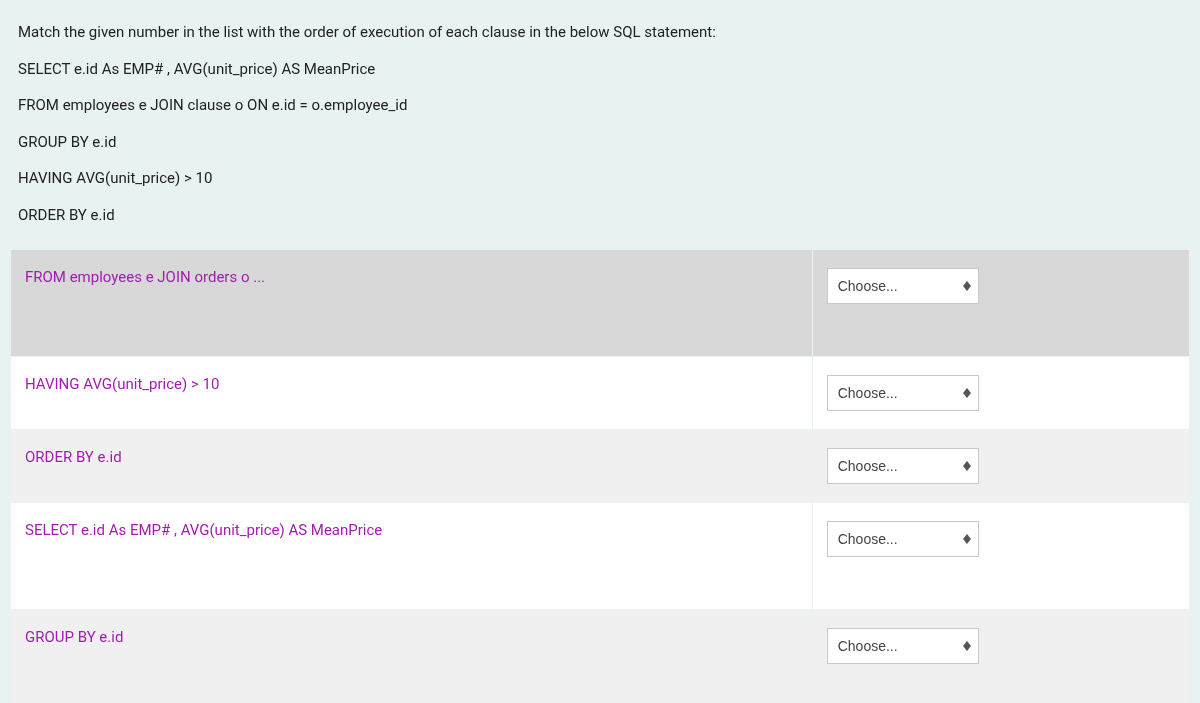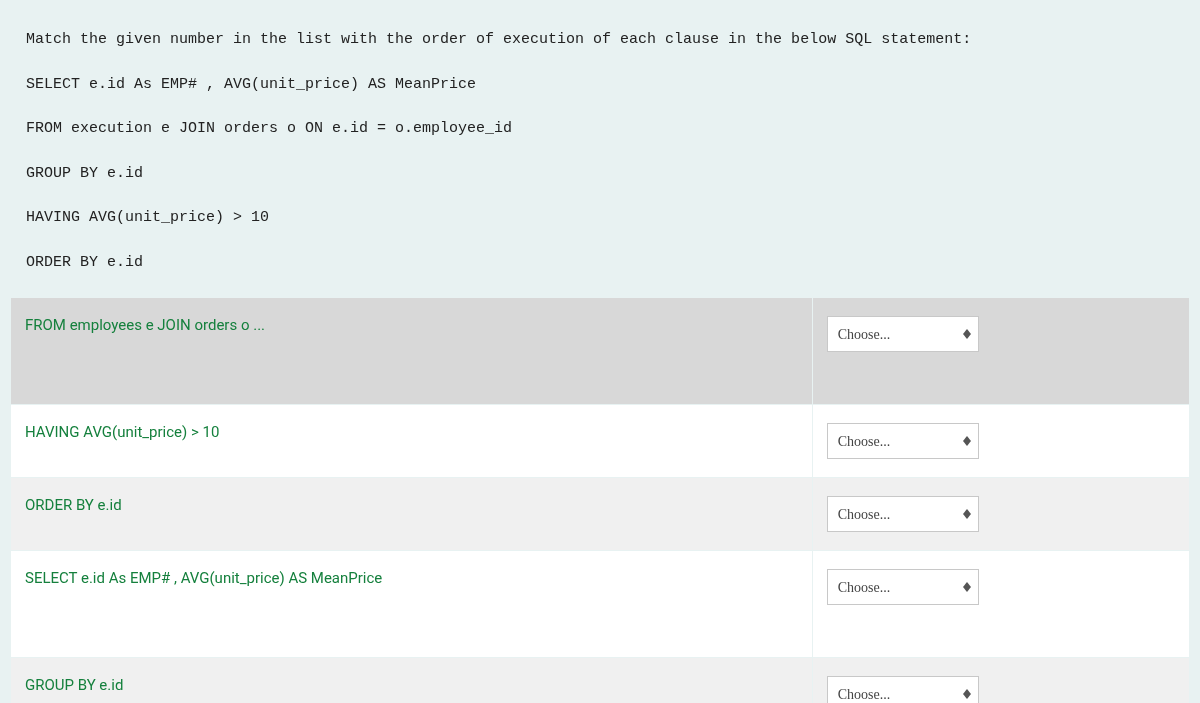--- a/index.html
+++ b/index.html
@@ -12,38 +12,37 @@
       background-color: #e8f2f2;
       padding: 10px;
       font-size: 15px;
       color: #222;
     }
     .question-text {
       line-height: 1.9;
       margin-bottom: 20px;
     }
     .question-text p {
-      margin: 16px;
-      font-family: Liberation Mono, monospace;
+      margin: 8px;
     }
     .indent {
       padding-left: 32px;
     }
     .matching-table {
       width: 100%;
       border-collapse: collapse;
     }
     .matching-table td {
       border: 1px solid #e8f2f2;
       padding: 18px 14px;
       vertical-align: top;
     }
     .matching-table .left-cell {
       width: 68%;
-      color: #15803d;
+      color: #a21caf;
     }
     .matching-table .right-cell {
       width: 32%;
     }
     .row-alt-1 {
       background-color: #d8d8d8;
     }
     .row-alt-2 {
       background-color: #ffffff;
     }
@@ -63,21 +62,20 @@
       height: 36px;
       padding: 6px 28px 6px 10px;
       font-size: 14px;
       color: #444;
       background-color: #fff;
       border: 1px solid #c8c8c8;
       appearance: none;
       -webkit-appearance: none;
       -moz-appearance: none;
       cursor: pointer;
-      font-family: Liberation Serif, serif;
     }
     .select-arrows {
       position: absolute;
       right: 8px;
       top: 50%;
       transform: translateY(-50%);
       pointer-events: none;
       display: flex;
       flex-direction: column;
       align-items: center;
@@ -87,21 +85,21 @@
     .select-arrows svg {
       display: block;
     }
   </style>
 </head>
 <body>
 
 <div class="question-text">
   <p>Match the given number in the list with the order of execution of each clause in the below SQL statement:</p>
   <p>SELECT e.id As EMP# ,  AVG(unit_price) AS MeanPrice</p>
-  <p>FROM execution e  JOIN orders o  ON e.id = o.employee_id</p>
+  <p>FROM employees e  JOIN clause o  ON e.id = o.employee_id</p>
   <p>GROUP BY e.id</p>
   <p>HAVING AVG(unit_price) &gt; 10</p>
   <p>ORDER BY e.id</p>
 </div>
 
 <table class="matching-table">
   <tbody id="match-body">
       <tr class="row-alt-1">
         <td class="left-cell taller">FROM employees e  JOIN orders o  ...</td>
         <td class="right-cell taller"><div class="select-wrap"><select><option>Choose...</option></select><span class="select-arrows">

